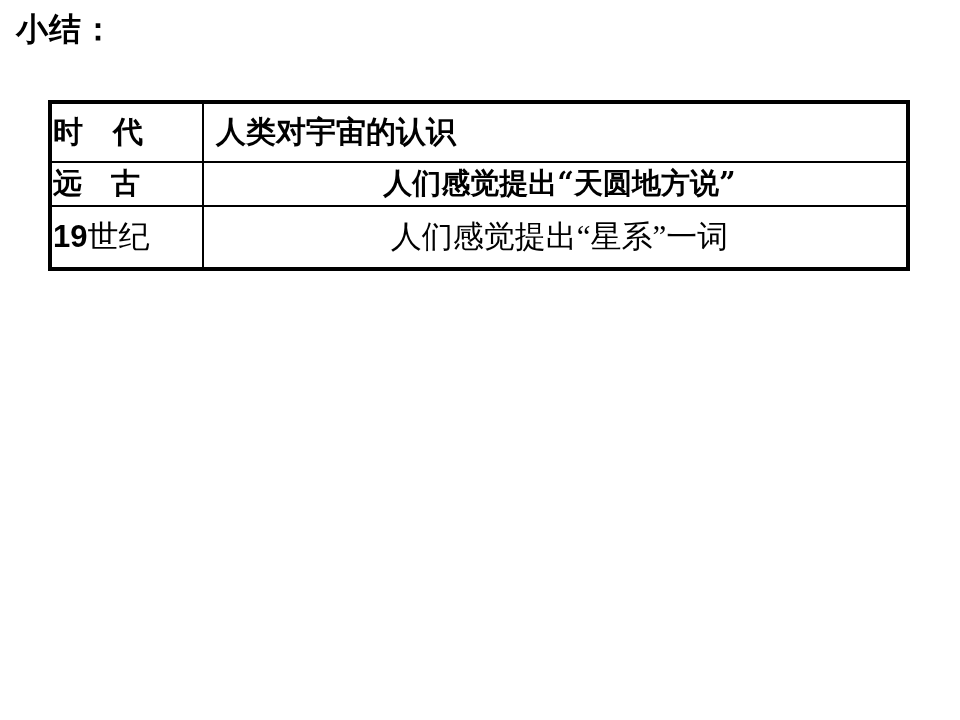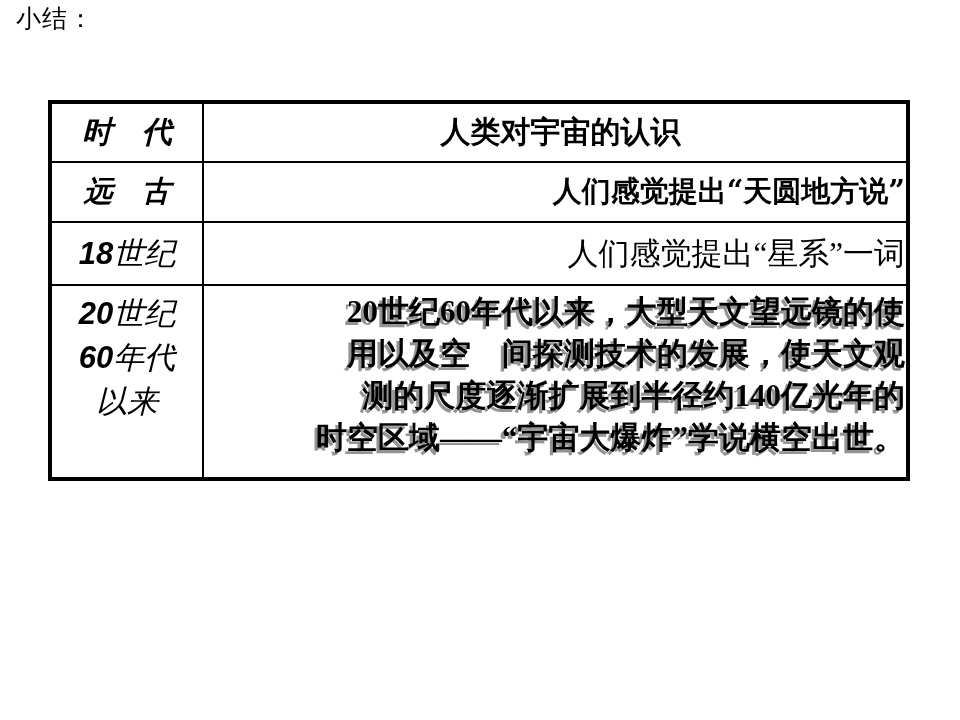--- a/index.html
+++ b/index.html
@@ -6,57 +6,55 @@
   body{
     width:960px;height:720px;
     background:#ffffff;
     position:relative;
     overflow:hidden;
     font-family:"Liberation Sans",sans-serif;
     color:#000;
   }
   .slide-title{
     position:absolute;
-    left:16px;top:2px;
-    font-size:25px;
-    font-weight:normal;
+    left:16px;top:8px;
+    font-size:32px;
+    font-weight:bold;
     font-family:"Liberation Sans",sans-serif;
     letter-spacing:1px;
   }
   table.summary{
     position:absolute;
     left:48px;top:100px;
     width:862px;
     border-collapse:collapse;
     table-layout:fixed;
     border:4px solid #000;
   }
   table.summary td{
     border:2px solid #000;
     vertical-align:middle;
     overflow:visible;
   }
   td.era{
     width:148px;
-    text-align:center;
-    font-style:italic;
   }
   td.desc{
-    text-align:right;
+    text-align:center;
     padding-left:10px;
   }
   
   tr.hdr td, tr.ancient td{
     font-family:"DejaVu Serif","Liberation Serif",serif;
     font-weight:bold;
   }
   tr.hdr{height:60px;}
   tr.hdr td{font-size:30px;}
-  tr.hdr td.desc{text-align:center;padding-left:12px;}
-  tr.ancient{height:60px;}
+  tr.hdr td.desc{text-align:left;padding-left:12px;}
+  tr.ancient{height:44px;}
   tr.ancient td{font-size:29px;}
   
   tr.mid{height:63px;}
   tr.mid td{
     font-family:"Liberation Serif","DejaVu Serif",serif;
     font-size:31px;
   }
   .num{
     font-family:"Liberation Sans","DejaVu Sans",sans-serif;
     font-weight:bold;
@@ -93,29 +91,18 @@
     </tr>
 
     <tr class="ancient">
       <td class="era">远　古</td>
       <td class="desc">人们感觉提出“天圆地方说”</td>
     </tr>
 
 
 
     <tr class="mid">
-      <td class="era"><span class="num">18</span><span>世纪</span></td>
+      <td class="era"><span class="num">19</span><span>世纪</span></td>
       <td class="desc">人们感觉提出“星系”一词</td>
     </tr>
 
-    <tr class="last">
-      <td class="era">
-        <div><span class="num">20</span><span>世纪</span></div>
-        <div><span class="num">60</span><span>年代</span></div>
-        <div><span class="num"></span><span>以来</span></div>
-      </td>
-      <td class="desc">20世纪60年代以来，大型天文望远镜的使
-用以及空　间探测技术的发展，使天文观
-测的尺度逐渐扩展到半径约140亿光年的
-时空区域——“宇宙大爆炸”学说横空出世。</td>
-    </tr>
   </tbody>
 </table>
 
 </body></html>

